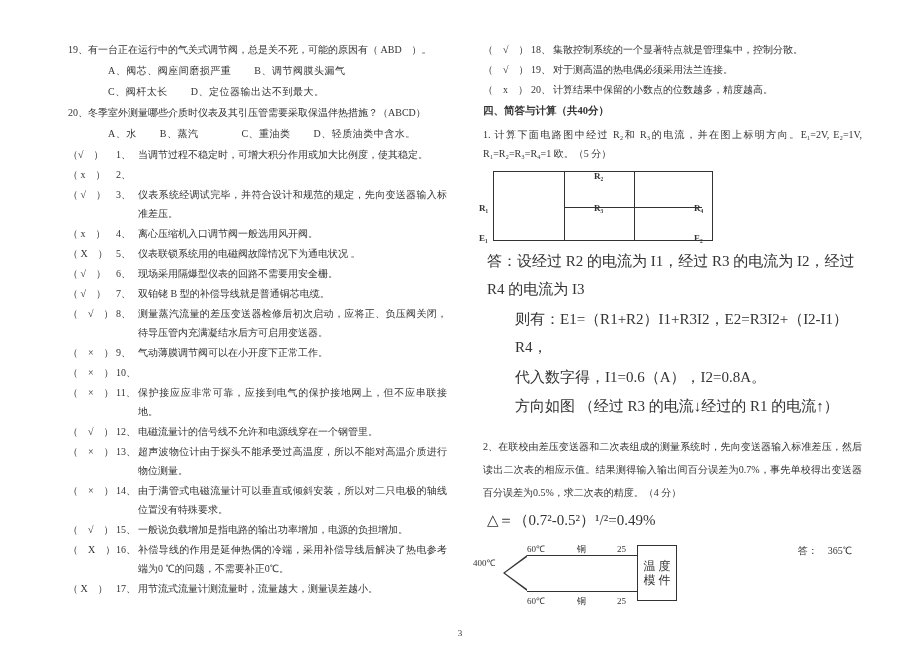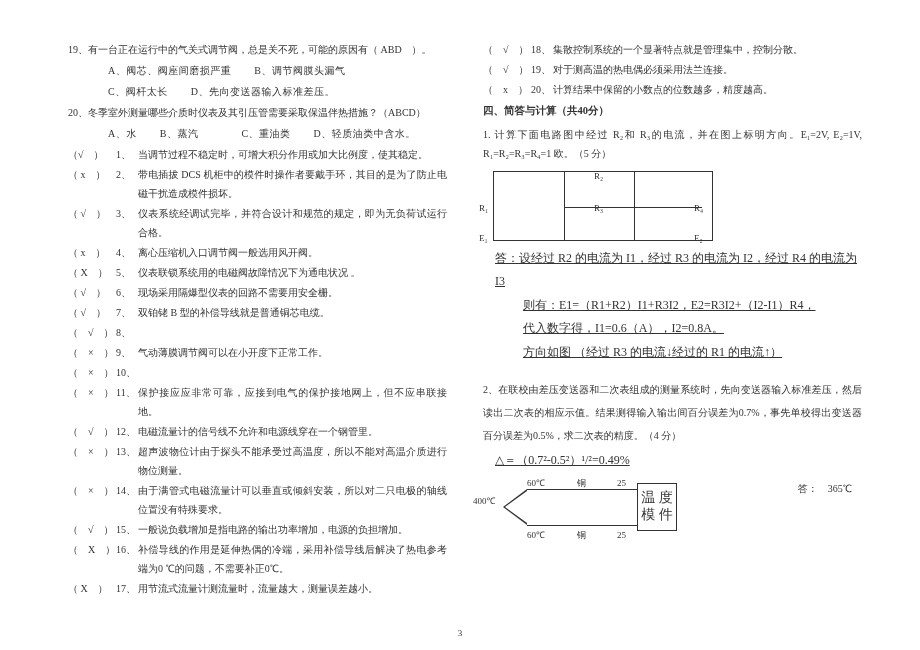--- a/index.html
+++ b/index.html
@@ -42,22 +42,22 @@
       position: absolute;
       left: 0; right: 0; bottom: 0;
       border-bottom: 1px solid #333;
     }
     .circuit .vert {
       position: absolute;
       width: 1px;
       background: #333;
       top: 0; bottom: 0;
     }
-    .circuit .lbl { position: absolute; font-size: 9px; }
-    .ans-line { margin-left: 12px; margin-bottom: 1px; font-size: 12px; text-decoration: underline; }
+    .circuit .lbl { position: absolute; font-size: 9px; font-weight: bold; }
+    .ans-line { margin-left: 4px; margin-bottom: 1px; font-size: 15px; }
     .thermo-box {
       margin: 10px 0 0 20px;
       display: flex;
       align-items: center;
       position: relative;
     }
     .tc-left {
       width: 0; height: 0;
       border-top: 18px solid transparent;
       border-bottom: 18px solid transparent;
@@ -68,27 +68,27 @@
       content: '';
       position: absolute;
       left: 2px; top: -16px;
       border-top: 16px solid transparent;
       border-bottom: 16px solid transparent;
       border-right: 22px solid #fff;
     }
     .tc-module {
       border: 1px solid #333;
       width: 40px;
-      height: 48px;
+      height: 56px;
       display: flex;
       align-items: center;
       justify-content: center;
       text-align: center;
       line-height: 1.2;
-      font-size: 14px;
+      font-size: 12px;
     }
     .tlabel { position: absolute; font-size: 9px; }
     .page-num {
       position: absolute;
       bottom: 8px;
       left: 50%;
       transform: translateX(-50%);
       font-size: 9px;
     }
   </style>
@@ -97,46 +97,45 @@
 
 <div class="col col-left">
 
   <div class="q">19、有一台正在运行中的气关式调节阀，总是关不死，可能的原因有（ ABD　）。</div>
   <div class="opts">
     <span>A、阀芯、阀座间磨损严重</span>
     <span>B、调节阀膜头漏气</span>
   </div>
   <div class="opts">
     <span>C、阀杆太长</span>
-    <span>D、先向变送器输入标准差压。</span>
+    <span>D、定位器输出达不到最大。</span>
   </div>
 
   <div class="q">20、冬季室外测量哪些介质时仪表及其引压管需要采取保温伴热措施？（ABCD）</div>
   <div class="opts">
     <span>A、水</span>
     <span style="margin-right:40px">B、蒸汽</span>
     <span>C、重油类</span>
     <span>D、轻质油类中含水。</span>
   </div>
 
 
   <div class="judge-line">
     <span class="judge-mark">（√　）</span>
     <span class="judge-num">1、</span>
     <span class="judge-text">当调节过程不稳定时，可增大积分作用或加大比例度，使其稳定。</span>
   </div>
   <div class="judge-line">
     <span class="judge-mark">（ x　）</span>
     <span class="judge-num">2、</span>
-    <span class="judge-text">带电插拔 DCS 机柜中的模件时操作者要戴手环，其目的是为了防止电磁干扰造成模件损坏。</span>
   </div>
   <div class="judge-line">
     <span class="judge-mark">（ √　）</span>
     <span class="judge-num">3、</span>
-    <span class="judge-text">仪表系统经调试完毕，并符合设计和规范的规定，即为无负荷试运行合格。</span>
+    <span class="judge-text">仪表系统经调试完毕，并符合设计和规范的规定，先向变送器输入标准差压。</span>
   </div>
   <div class="judge-line">
     <span class="judge-mark">（ x　）</span>
     <span class="judge-num">4、</span>
     <span class="judge-text">离心压缩机入口调节阀一般选用风开阀。</span>
   </div>
   <div class="judge-line">
     <span class="judge-mark">（ X　）</span>
     <span class="judge-num">5、</span>
     <span class="judge-text">仪表联锁系统用的电磁阀故障情况下为通电状况 。</span>
@@ -147,20 +146,21 @@
     <span class="judge-text">现场采用隔爆型仪表的回路不需要用安全栅。</span>
   </div>
   <div class="judge-line">
     <span class="judge-mark">（ √　）</span>
     <span class="judge-num">7、</span>
     <span class="judge-text">双铂铑 B 型的补偿导线就是普通铜芯电缆。</span>
   </div>
   <div class="judge-line">
     <span class="judge-mark">（　√　）</span>
     <span class="judge-num">8、</span>
+    <span class="judge-text">测量蒸汽流量的差压变送器检修后初次启动，应将正、负压阀关闭，待导压管内充满凝结水后方可启用变送器。</span>
   </div>
   <div class="judge-line">
     <span class="judge-mark">（　×　）</span>
     <span class="judge-num">9、</span>
     <span class="judge-text">气动薄膜调节阀可以在小开度下正常工作。</span>
   </div>
   <div class="judge-line">
     <span class="judge-mark">（　×　）</span>
     <span class="judge-num">10、</span>
   </div>

